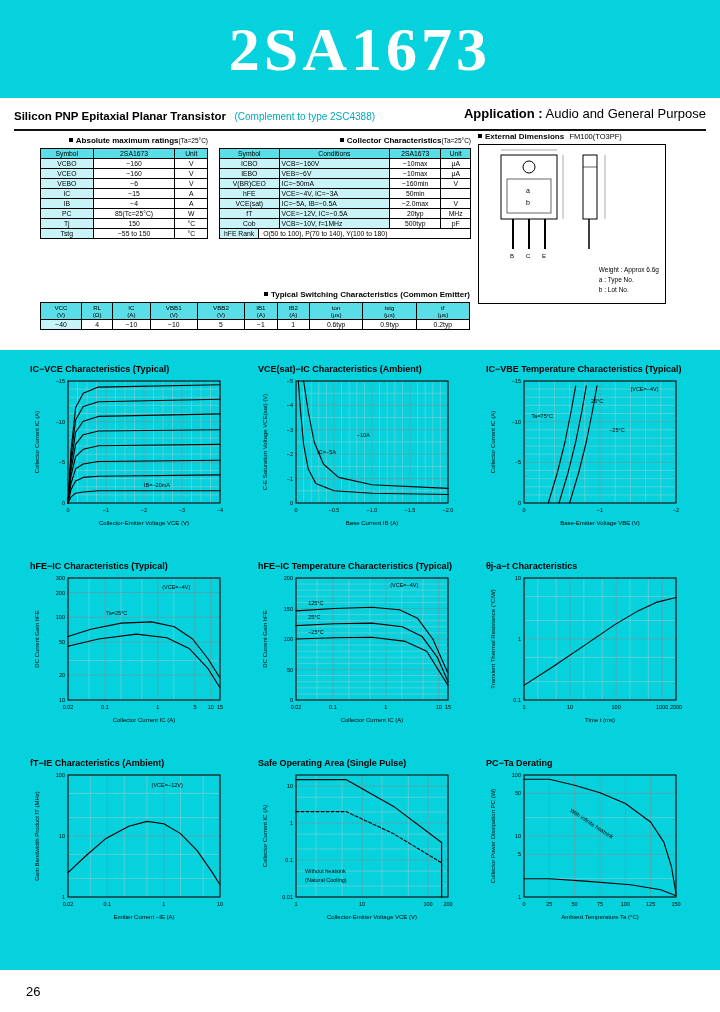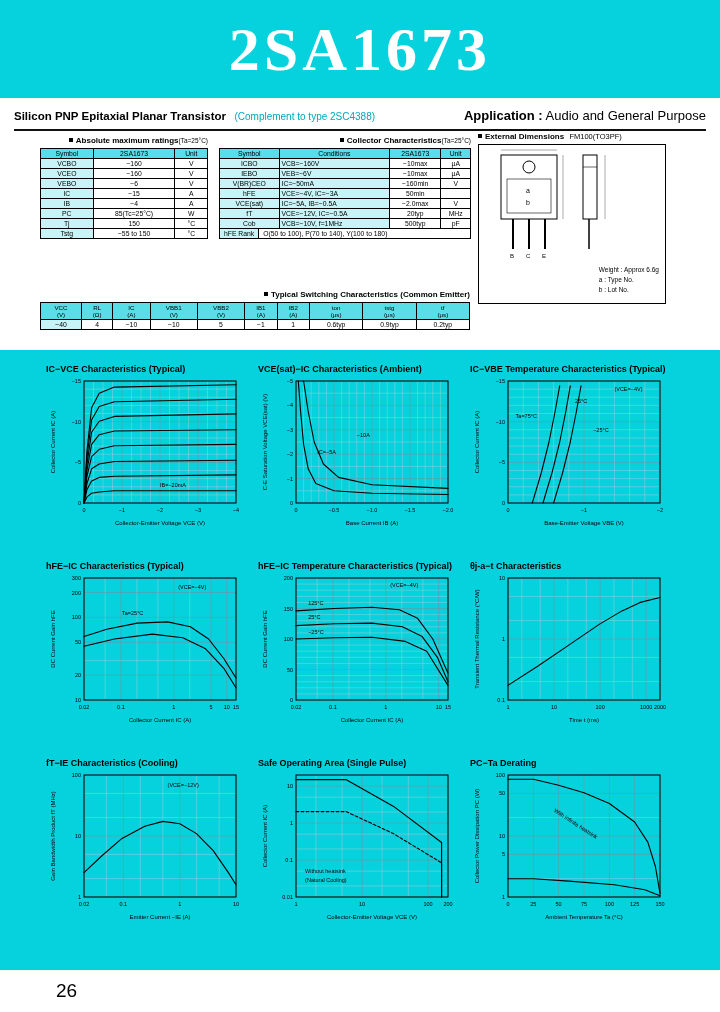--- a/index.html
+++ b/index.html
@@ -2,21 +2,21 @@
 <html><head>
 <meta charset="utf-8">
 <style>
   *{margin:0;padding:0;box-sizing:border-box}
   html,body{background:#fff}
   body{width:720px;font-family:"Liberation Sans",sans-serif;color:#000}
   .page{position:relative;width:720px;height:1012px;background:#06d2de;overflow:hidden}
   .banner{height:98px;display:flex;align-items:center;justify-content:center}
   .part-number{font-family:"Liberation Serif",serif;font-size:62px;font-weight:bold;color:#fff;letter-spacing:4px}
   .content{position:absolute;top:98px;left:0;width:720px;height:252px;background:#fff}
-  .titleline{position:absolute;top:8px;left:14px;right:14px;display:flex;justify-content:space-between;align-items:center;border-bottom:2px solid #111;padding-bottom:5px}
+  .titleline{position:absolute;top:8px;left:14px;right:14px;display:flex;justify-content:space-between;align-items:flex-start;border-bottom:2px solid #111;padding-bottom:5px}
   .subtitle{font-size:11.5px;font-weight:bold}
   .complement{font-size:10px;color:#00a9bd;margin-left:4px}
   .application{font-size:13px}
   .application b{font-weight:bold}
   .sec-head{display:flex;justify-content:flex-end;align-items:baseline;font-size:8px;margin-bottom:3px;white-space:nowrap}
   .sec-title{font-weight:bold}
   .sq{display:inline-block;width:4px;height:4px;background:#000;margin-right:3px;vertical-align:1px}
   .cond{font-size:6.5px}
   table{border-collapse:collapse;background:#fff}
   th,td{border:1px solid #000;font-size:6.8px;padding:1px 2px;text-align:center;height:10px}
@@ -32,34 +32,34 @@
   .rank-value{padding:1px 4px;flex:1}
   .switching{position:absolute;left:40px;top:192px;width:430px}
   .switching table{width:430px}
   .switching th{font-size:6.2px;line-height:1.15}
   .col-dims{position:absolute;left:478px;top:34px;width:188px}
   .dims-head{font-size:8px;margin-bottom:3px;white-space:nowrap}
   .dims-head .pkg{font-weight:normal;font-size:7.5px;margin-left:3px}
   .dims-box{border:1px solid #000;background:#fff;height:160px;position:relative}
   .dims-notes{position:absolute;right:6px;bottom:8px;font-size:6.5px;line-height:1.55}
   .graphs{position:absolute;top:352px;left:0;width:720px}
-  .grow{display:flex;justify-content:center;padding:0 22px 0 30px;margin-top:12px}
+  .grow{display:flex;justify-content:space-between;padding:0 22px 0 30px;margin-top:12px}
   .graph{width:212px}
   .gtitle{font-size:9px;font-weight:bold;margin-bottom:1px;white-space:nowrap}
   svg text{font-family:"Liberation Sans",sans-serif;fill:#000}
   .tick{font-size:5.5px}
   .ann{font-size:5.5px}
   .axis{font-size:6px}
   .minor{stroke:#c8cbcd;stroke-width:0.4}
   .major{stroke:#85898c;stroke-width:0.5}
   .frame{fill:none;stroke:#000;stroke-width:1}
   .curve{fill:none;stroke:#000;stroke-width:1.1;stroke-linejoin:round;stroke-linecap:round}
   .dash{stroke-dasharray:3 2}
   .footer{position:absolute;left:0;bottom:0;width:720px;height:42px;background:#fff;display:flex;align-items:center}
-  .pageno{font-size:19px;margin-left:56px}
+  .pageno{font-size:13px;margin-left:26px}
 </style>
 </head>
 <body>
 
 <div class="page">
 
   <div class="banner">
     <div class="part-number">2SA1673</div>
   </div>
 
@@ -564,21 +564,21 @@
               <text x="35" y="130" class="tick" text-anchor="end">0.1</text>
               <rect x="38" y="6" width="152" height="122" class="frame"></rect>
               <path d="M38.0 113.4 L68.4 93.8 L98.8 73.1 L129.2 52.4 L152.0 38.9 L170.2 30.4 L190.0 25.5" class="curve"></path>
               <text x="114" y="150" class="axis" text-anchor="middle">Time t (ms)</text>
               <text x="9" y="67" class="axis" text-anchor="middle" transform="rotate(-90 9 67)">Transient Thermal Resistance (°C/W)</text>
             </svg></div>
       </div>
     </div>
     <div class="grow">
       <div class="graph">
-        <div class="gtitle">fT−IE Characteristics (Cooling)</div>
+        <div class="gtitle">fT−IE Characteristics (Ambient)</div>
         <div class="plot"><svg viewBox="0 0 200 170" width="200" height="170">
               <line x1="60.343999999999994" y1="6" x2="60.343999999999994" y2="128" class="minor"></line>
               <line x1="94.24000000000001" y1="6" x2="94.24000000000001" y2="128" class="minor"></line>
               <line x1="116.888" y1="6" x2="116.888" y2="128" class="minor"></line>
               <line x1="150.632" y1="6" x2="150.632" y2="128" class="minor"></line>
               <line x1="173.12800000000001" y1="6" x2="173.12800000000001" y2="128" class="minor"></line>
               <line x1="38" y1="24.422" x2="190" y2="24.422" class="minor"></line>
               <line x1="38" y1="48.577999999999996" x2="190" y2="48.577999999999996" class="minor"></line>
               <line x1="38" y1="85.422" x2="190" y2="85.422" class="minor"></line>
               <line x1="38" y1="109.578" x2="190" y2="109.578" class="minor"></line>

